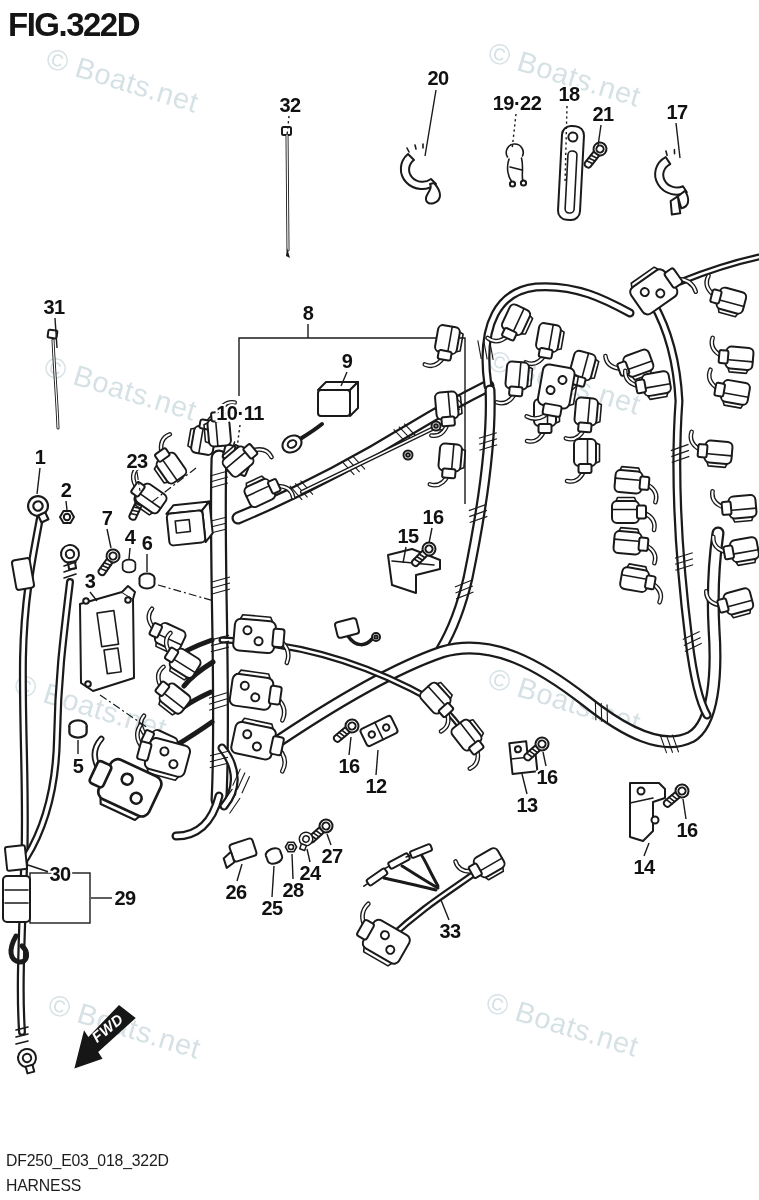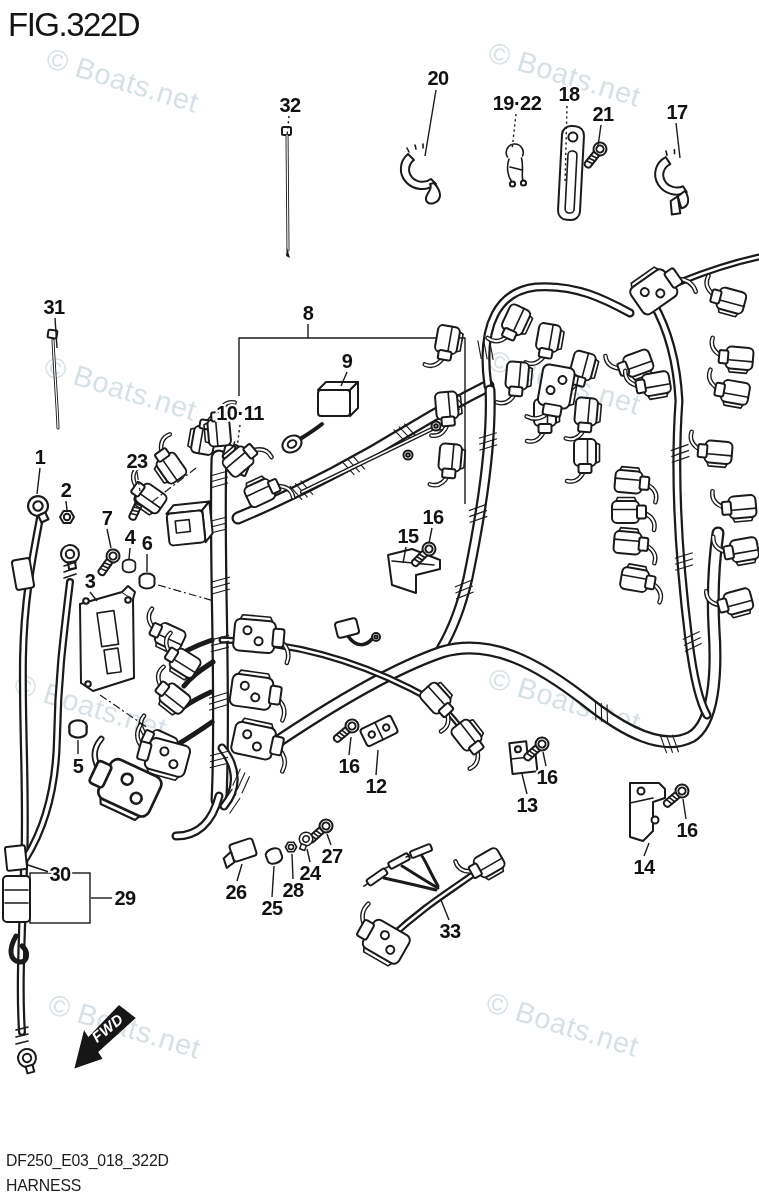--- a/index.html
+++ b/index.html
@@ -1,18 +1,18 @@
 <!DOCTYPE html>
 <html><head>
 <meta charset="utf-8">
 <style>
   html,body{margin:0;padding:0;background:#fff;}
   .page{position:relative;width:759px;height:1200px;background:#fff;overflow:hidden;
         font-family:"Liberation Sans",sans-serif;}
-  .title{position:absolute;left:8px;top:6px;font-size:33px;font-weight:400;
+  .title{position:absolute;left:8px;top:6px;font-size:33px;font-weight:700;
          letter-spacing:-1.5px;color:#151515;}
   .wm{position:absolute;color:#cfdce1;font-size:29px;letter-spacing:.5px;white-space:nowrap;
       transform:rotate(17deg);transform-origin:left top;opacity:.85;pointer-events:none;}
   .footer{position:absolute;left:6px;color:#1c1c1c;font-size:17px;letter-spacing:-0.2px;
           transform:scaleX(.93);transform-origin:left center;}
   .f1{top:1151px;} .f2{top:1176px;}
   svg{position:absolute;left:0;top:0;}
   .ln{fill:none;stroke:#1a1a1a;stroke-width:1.6;stroke-linecap:round;stroke-linejoin:round;}
   .fw{fill:#fff;stroke:#1a1a1a;stroke-width:2;stroke-linejoin:round;}
   .tail-b{fill:none;stroke:#1a1a1a;stroke-width:4.6;stroke-linecap:round;}

